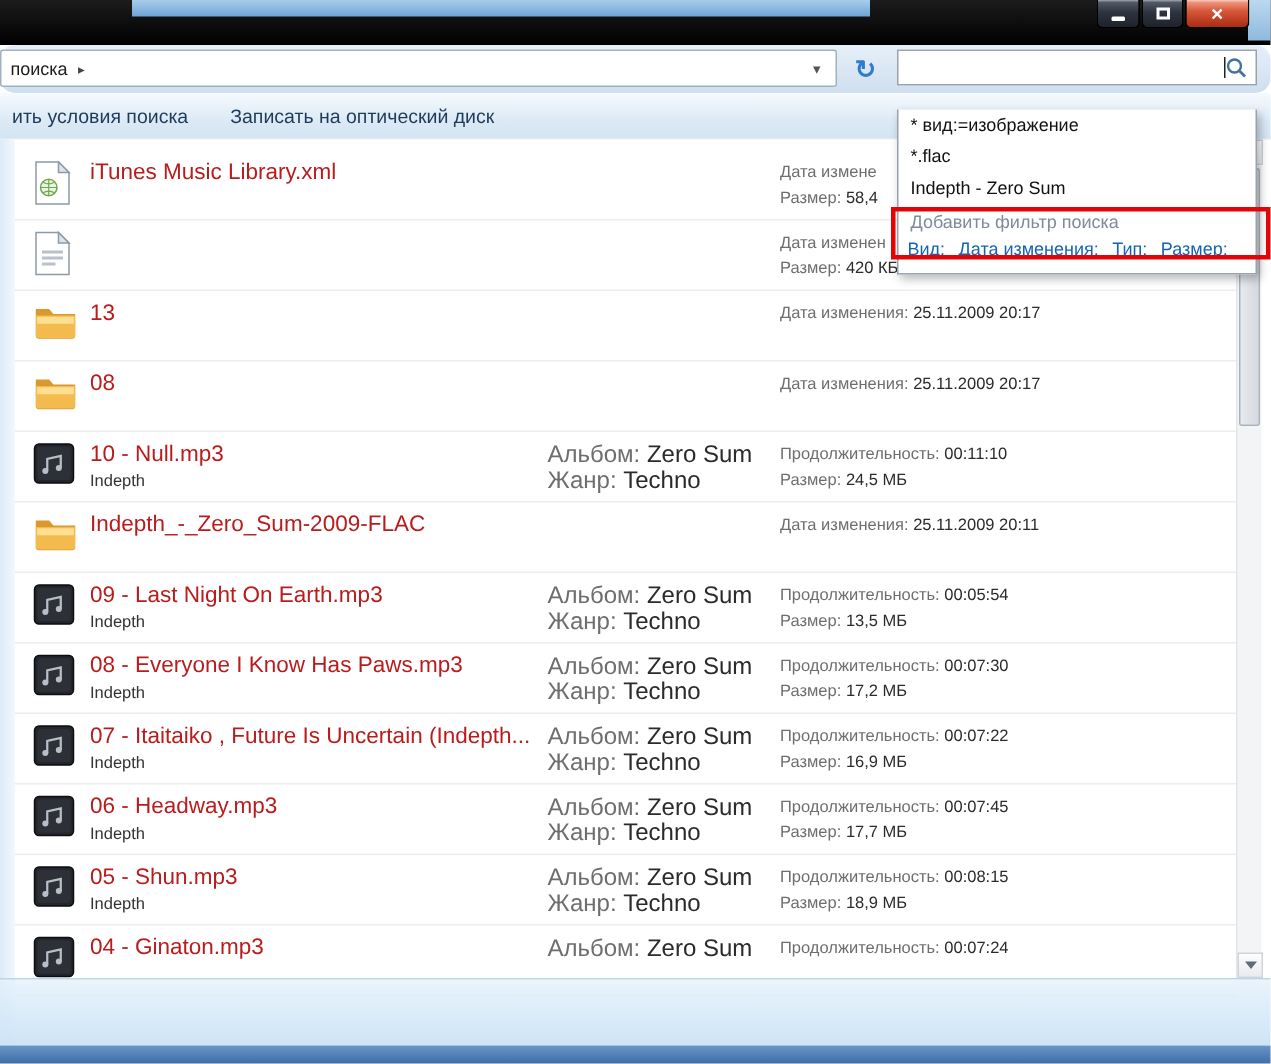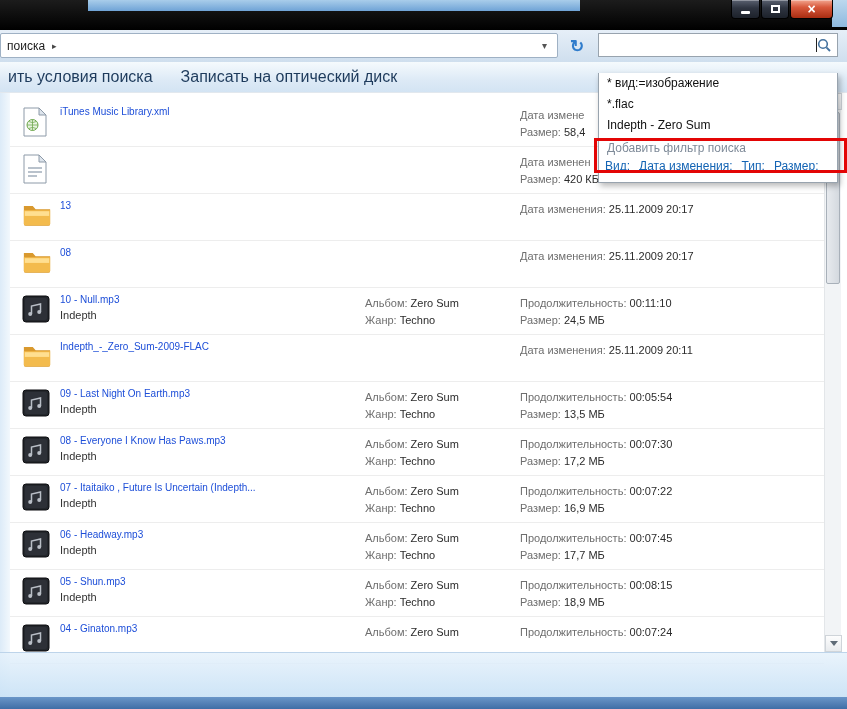--- a/index.html
+++ b/index.html
@@ -25,21 +25,21 @@
     box-shadow: inset 0 1px 0 rgba(255,255,255,.35);
     display:flex; align-items:center; justify-content:center; margin-left:1px; }
   .cap.min { width:29px; } .cap.max { width:28px; }
   .cap.close { width:43px; background: linear-gradient(#f2a58f, #d8583b 40%, #a92d12); }
   .glyph-min { width:9px; height:3px; background:#fff; margin-top:7px; border-radius:1px; }
   .glyph-max { width:9px; height:8px; border:2px solid #fff; }
   .glyph-close { color:#fff; font-size:14px; font-weight:bold; line-height:1; }
 
   
   .navbar { position:absolute; top:30px; left:0; width:847px; height:32px;
-    background: linear-gradient(#e6eff8, #cfdfee); }
+    background: linear-gradient(#e6eff8, #cfdfee); border-radius: 10px; }
   .address { position:absolute; top:3px; left:0; width:558px; height:25px;
     background:#fff; border:1px solid #9fb1c4; border-radius:2px;
     display:flex; align-items:center; padding:0 6px; font-size:12px; }
   .crumb-arrow { color:#444; font-size:9px; margin-left:7px; }
   .addr-chevron { margin-left:auto; color:#555; font-size:10px; padding-right:4px; }
   .refresh { position:absolute; top:5px; left:564px; width:26px; height:22px;
     display:flex; align-items:center; justify-content:center;
     color:#2f7ccc; font-size:17px; font-weight:bold; }
 
   
@@ -59,33 +59,33 @@
   .flink { font-size:12px; color:#1464b4; white-space:nowrap; cursor:pointer; }
 
   .annotation { position:absolute; top:138px; left:594px; width:253px; height:35px;
     border:3px solid #e30505; z-index:60; }
 
   
   .toolbar { position:absolute; top:62px; left:0; width:847px; height:31px;
     background: linear-gradient(#f5fafd, #ddeaf6 60%, #d3e4f3);
     border-bottom:1px solid #e2e8ee;
     display:flex; align-items:center; padding-left:8px; gap:28px; }
-  .tb-item { font-size:16px; color:#1e3b5c; white-space:nowrap; cursor:pointer; }
+  .tb-item { font-size:13px; color:#1e3b5c; white-space:nowrap; cursor:pointer; }
 
   
   .left-border { position:absolute; top:93px; left:0; width:10px; height:604px;
     background: linear-gradient(90deg, #dcebf8, #f2f8fd); }
   .filelist { position:absolute; top:93px; left:10px; width:814px; height:583px;
     background:#fff; overflow:hidden; padding-top:7px; }
   .row { position:relative; height:47px; border-bottom:1px solid #ededed; }
   .icon { position:absolute; left:12px; top:7px; width:30px; height:31px; }
   .namecol { position:absolute; left:50px; top:6px; width:300px; }
-  .fname { font-size:10px; color:#1d4ed8; white-space:nowrap; overflow:hidden; }
+  .fname { font-size:15px; color:#b91c1c; white-space:nowrap; overflow:hidden; }
   .fsub { font-size:11px; color:#333; margin-top:4px; white-space:nowrap; }
-  .midcol { position:absolute; left:355px; top:7px; width:150px; font-size:11px; line-height:17px; white-space:nowrap; }
+  .midcol { position:absolute; left:355px; top:7px; width:150px; font-size:16px; line-height:17px; white-space:nowrap; }
   .rightcol { position:absolute; left:510px; top:7px; width:300px; font-size:11px; line-height:17px; white-space:nowrap; }
   .lbl { color:#6e6e6e;margin-top:44px; } .val { color:#2b2b2b; }
 
   
   .scrollbar { position:absolute; top:93px; left:824px; width:17px; height:559px;
     background:#f2f4f6; border-left:1px solid #e3e6e9; }
   .sb-btn { position:absolute; left:0; width:17px; height:17px;
     background: linear-gradient(#fdfdfd, #e8ebee); border:1px solid #cfd4d9;
     display:flex; align-items:center; justify-content:center; }
   .sb-up { top:0; } .sb-down { bottom:0; }

